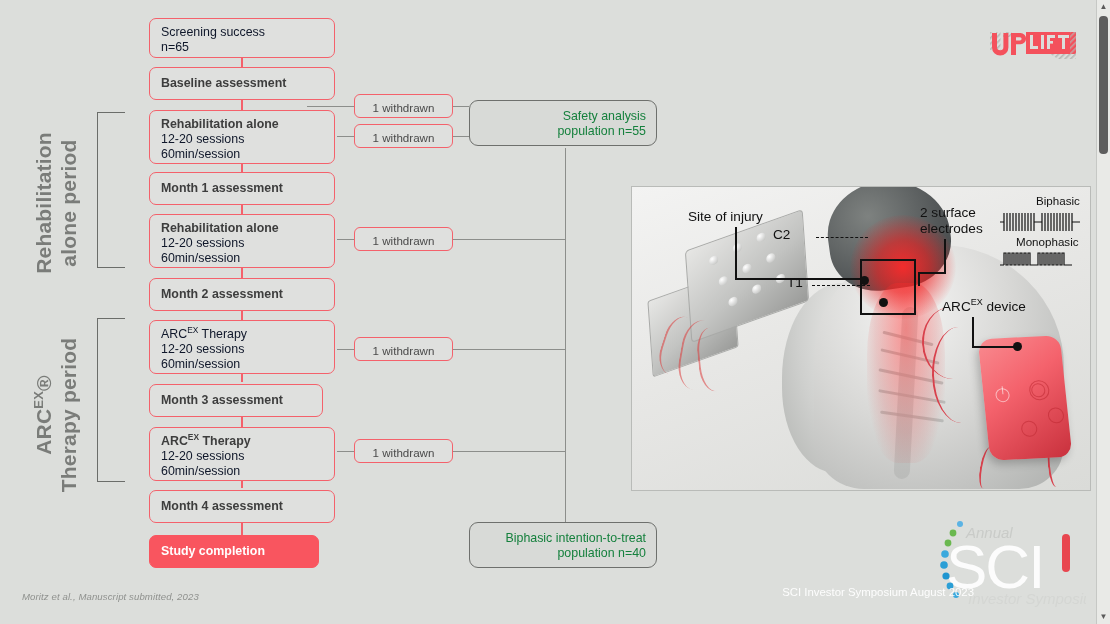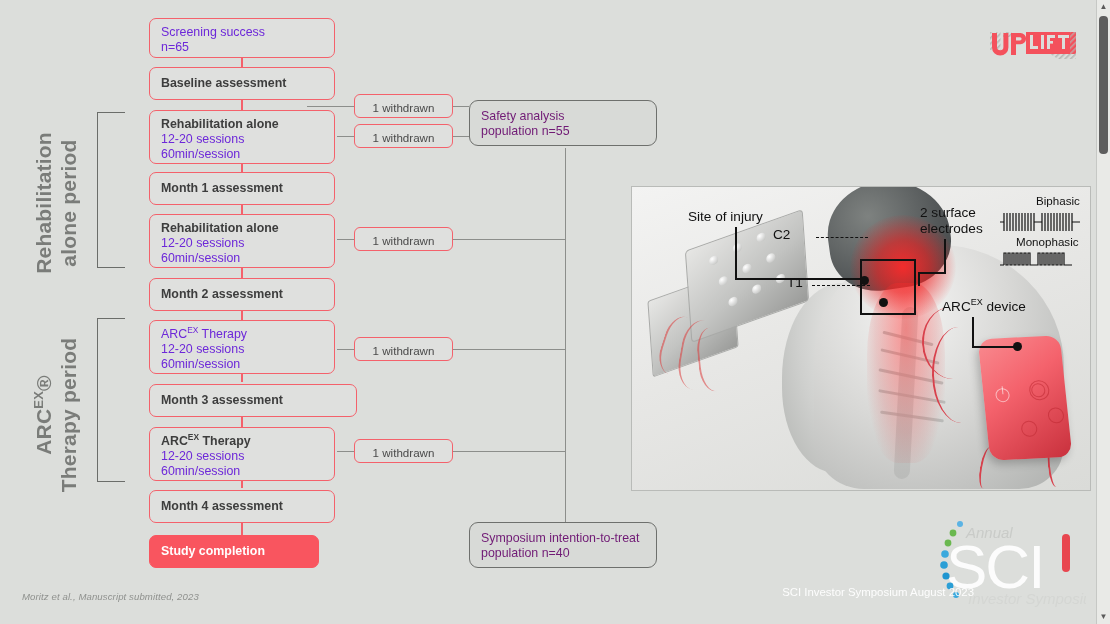--- a/index.html
+++ b/index.html
@@ -48,37 +48,37 @@
     background: #dfe0de;
     border: 1.6px solid #f4616b;
     border-radius: 7px;
     padding: 6px 10px 6px 11px;
     color: #4a4a4a;
     font-size: 12.4px;
     line-height: 15.2px;
     z-index: 3;
   }
   .node .t-bold { font-weight: bold; color: #3d3d3d; display: block; }
-  .node .t-norm { font-weight: normal; color: #6d28d9; display: block; }
+  .node .t-norm { font-weight: normal; color: #0f172a; display: block; }
   .node sup { font-size: 8.4px; vertical-align: super; line-height: 0; }
 
   .node.filled {
     background: #f9555f;
     border-color: #f9555f;
     color: #ffffff;
   }
   .node.filled .t-bold { color: #ffffff; }
 
   .node.gray {
     background: #d8dad7;
     border: 1.4px solid #6e706d;
     border-radius: 9px;
     color: #4f4f4f;
   }
-  .node.gray .t-norm { color: #701a75; }
+  .node.gray .t-norm { color: #15803d; text-align: right; }
 
   .node.small {
     font-size: 11.6px;
     padding: 5px 10px;
     text-align: center;
     border-width: 1.5px;
     border-radius: 6px;
   }
 
   
@@ -377,21 +377,21 @@
     <div class="node" style="left:149px; top:278px; width:186px; height:33px; display:flex; align-items:center;">
       <span class="t-bold">Month 2 assessment</span>
     </div>
 
     <div class="node" style="left:149px; top:320px; width:186px; height:54px;">
       <span class="t-norm"><span>ARC</span><sup>EX</sup><span> Therapy</span></span>
       <span class="t-norm">12-20 sessions</span>
       <span class="t-norm">60min/session</span>
     </div>
 
-    <div class="node" style="left:149px; top:384px; width:208px; height:33px; display:flex; align-items:center;">
+    <div class="node" style="left:149px; top:384px; width:174px; height:33px; display:flex; align-items:center;">
       <span class="t-bold">Month 3 assessment</span>
     </div>
 
     <div class="node" style="left:149px; top:427px; width:186px; height:54px;">
       <span class="t-bold"><span>ARC</span><sup>EX</sup><span> Therapy</span></span>
       <span class="t-norm">12-20 sessions</span>
       <span class="t-norm">60min/session</span>
     </div>
 
     <div class="node" style="left:149px; top:490px; width:186px; height:33px; display:flex; align-items:center;">
@@ -417,21 +417,21 @@
     <div class="node small" style="left:354px; top:439px; width:99px; height:24px;">
       <span>1 withdrawn</span>
     </div>
 
     <div class="node gray" style="left:469px; top:100px; width:188px; height:46px; padding-top:8px;">
       <span class="t-norm">Safety analysis</span>
       <span class="t-norm">population n=55</span>
     </div>
 
     <div class="node gray" style="left:469px; top:522px; width:188px; height:46px; padding-top:8px;">
-      <span class="t-norm">Symposium intention-to-treat</span>
+      <span class="t-norm">Biphasic intention-to-treat</span>
       <span class="t-norm">population n=40</span>
     </div>
   </div>
 
   <div id="figure">
 
     <div class="blob shoulder-l"></div>
     <div class="blob torso"></div>
     <div class="blob head"></div>
     <div class="spine-col"></div>

